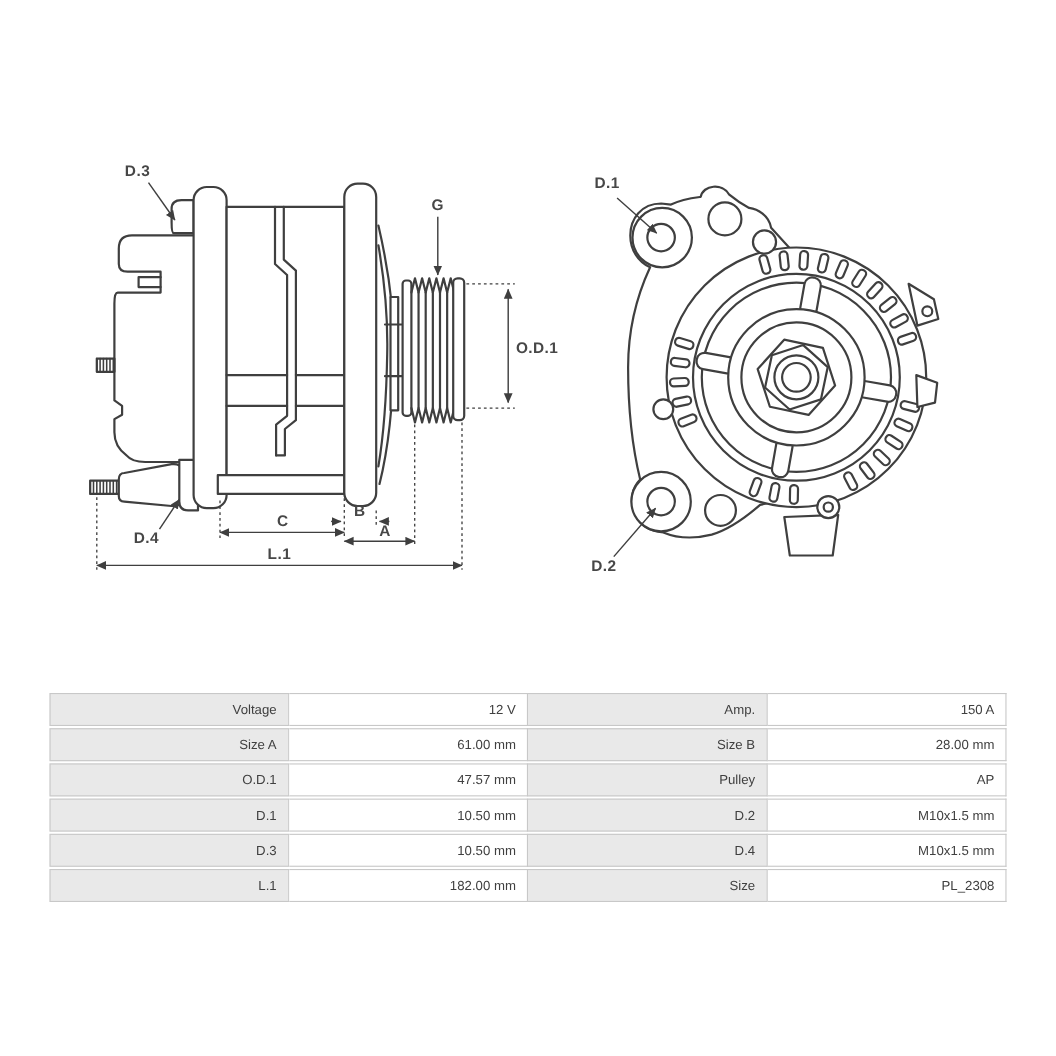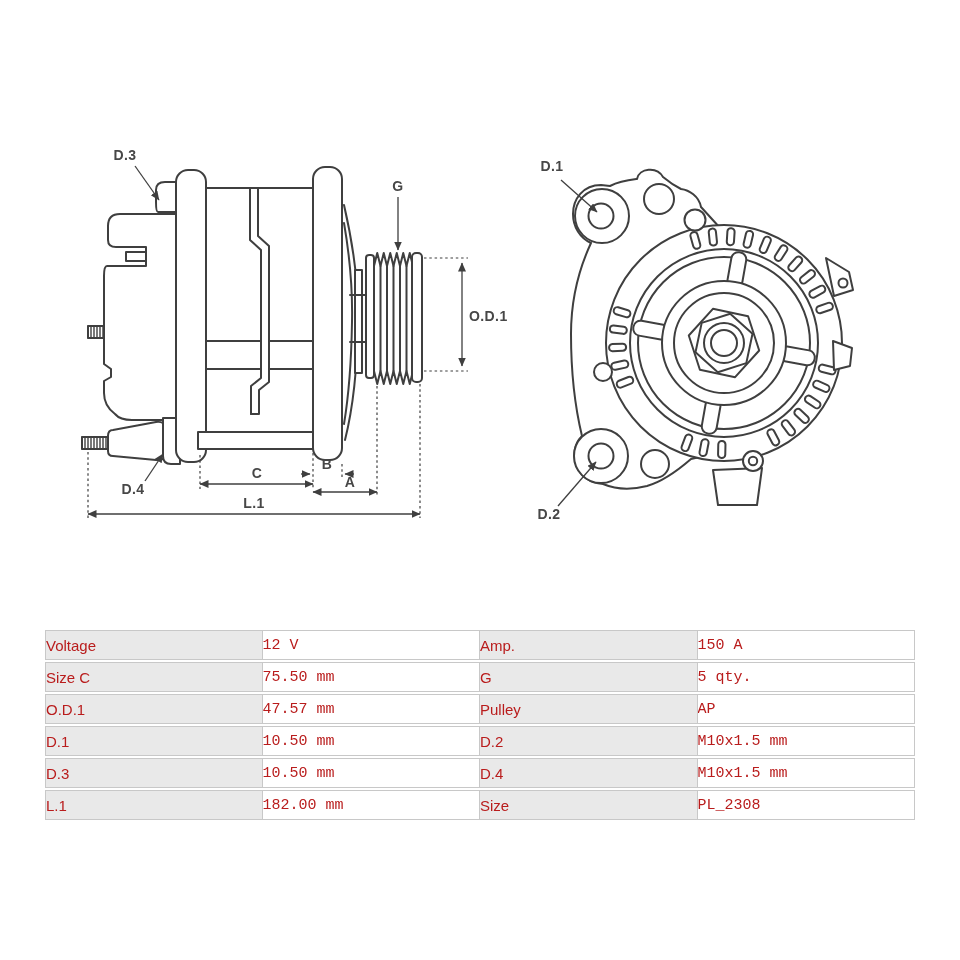--- a/index.html
+++ b/index.html
@@ -2,25 +2,25 @@
 <html><head>
 <meta charset="utf-8">
 <style>
   html,body{margin:0;padding:0;background:#ffffff;}
   body{width:960px;height:960px;position:relative;font-family:"Liberation Sans",sans-serif;}
   .stage{position:absolute;left:0;top:0;width:960px;height:600px;}
   svg text{font-family:"Liberation Sans",sans-serif;font-size:14px;font-weight:bold;fill:#474747;letter-spacing:.4px;}
   .dim{stroke:#3f3f3f;stroke-width:1.3;fill:none;}
   .dot{stroke:#3f3f3f;stroke-width:1.2;fill:none;stroke-dasharray:2.5,2.8;}
   table.spec{position:absolute;left:45px;top:628px;width:870px;border-collapse:separate;border-spacing:0 2px;table-layout:fixed;}
-  table.spec td{border:1px solid #c8c8c8;border-left:0;height:28px;font-size:15px;color:#b91c1c;
-    padding:0 10px 0 0;white-space:nowrap;overflow:hidden;}
+  table.spec td{border:1px solid #c8c8c8;border-left:0;height:28px;font-size:12px;color:#404040;
+    text-align:right;padding:0 10px 0 0;white-space:nowrap;overflow:hidden;}
   table.spec td:first-child{border-left:1px solid #c8c8c8;}
   table.spec td.lab{background:#e9e9e9;}
-  table.spec td.val{background:#ffffff;font-family:Liberation Mono, monospace;}
+  table.spec td.val{background:#ffffff;}
 </style>
 </head>
 <body>
 
 <div class="stage">
 <svg width="960" height="600" viewBox="0 0 960 600" xmlns="http://www.w3.org/2000/svg">
   <defs>
     <marker id="arr" markerWidth="11" markerHeight="9" refX="8.5" refY="4" orient="auto-start-reverse" markerUnits="userSpaceOnUse">
       <path d="M0,0 L9,4 L0,8 Z" fill="#3f3f3f"></path>
     </marker>
@@ -186,24 +186,24 @@
 
 <table class="spec">
   <tbody>
     <tr>
       <td class="lab">Voltage</td>
       <td class="val">12 V</td>
       <td class="lab">Amp.</td>
       <td class="val">150 A</td>
     </tr>
     <tr>
-      <td class="lab">Size C</td>
-      <td class="val">75.50 mm</td>
-      <td class="lab">G</td>
-      <td class="val">5 qty.</td>
+      <td class="lab">Size A</td>
+      <td class="val">61.00 mm</td>
+      <td class="lab">Size B</td>
+      <td class="val">28.00 mm</td>
     </tr>
     <tr>
       <td class="lab">O.D.1</td>
       <td class="val">47.57 mm</td>
       <td class="lab">Pulley</td>
       <td class="val">AP</td>
     </tr>
     <tr>
       <td class="lab">D.1</td>
       <td class="val">10.50 mm</td>

